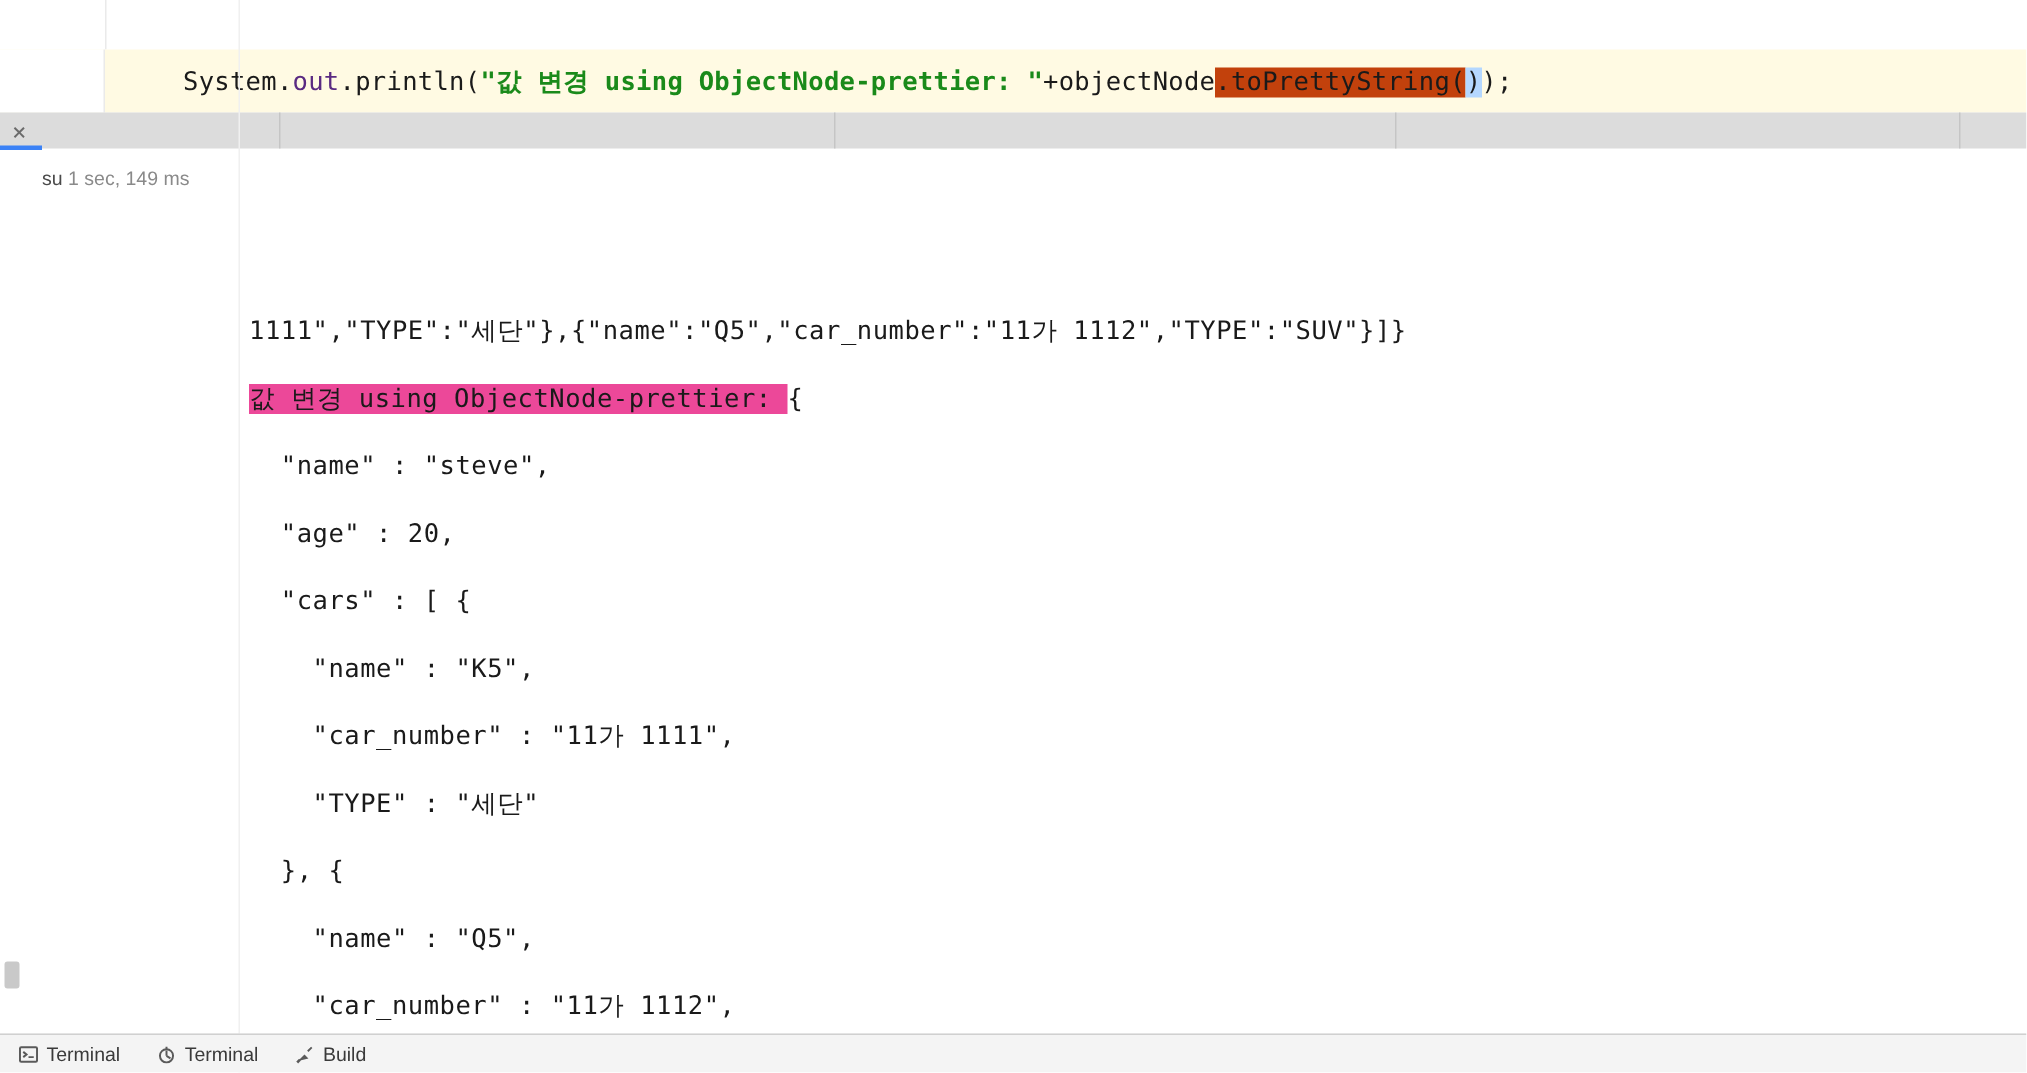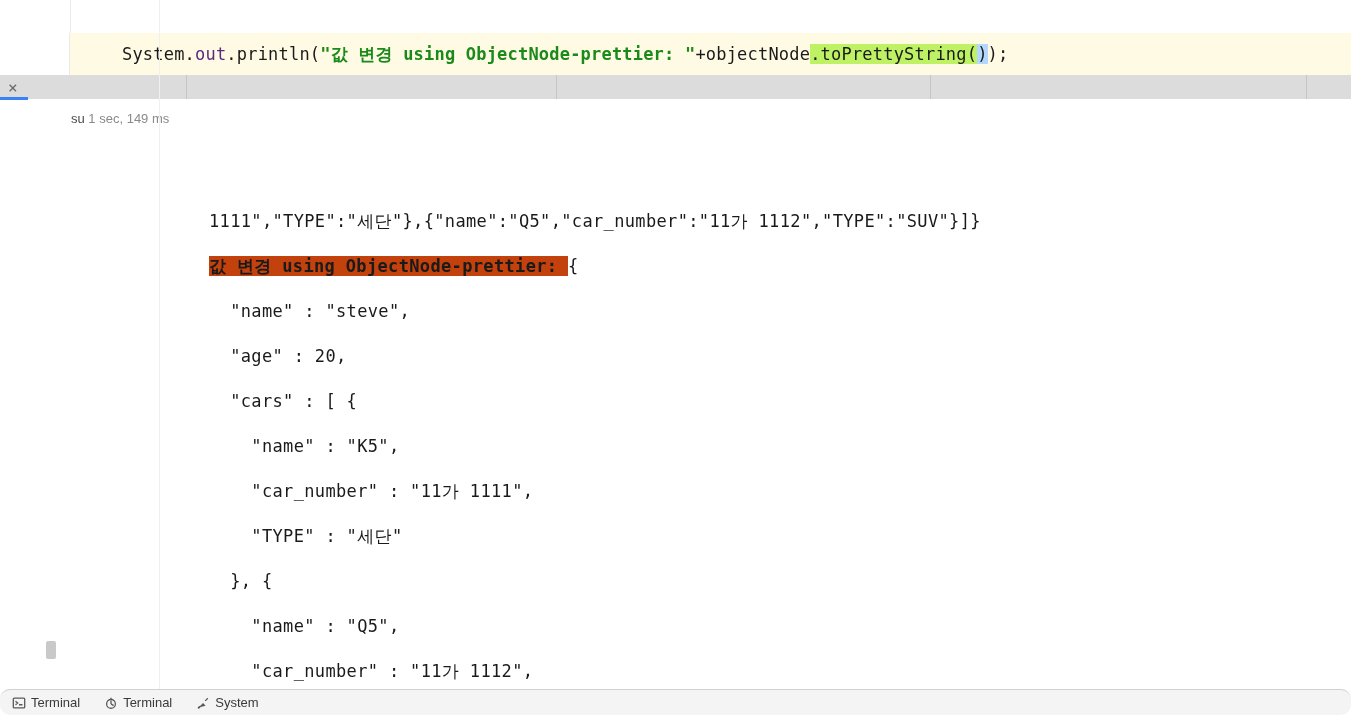--- a/index.html
+++ b/index.html
@@ -33,21 +33,21 @@
     border-right: 1px solid #eaeaea;
   }
   .code-content {
     padding-left: 52px;
     white-space: pre;
     color: #1a1a1a;
     letter-spacing: 0.2px;
   }
   .code-content .kw-out { color: #5a2a82; }
   .code-content .str { color: #1a8a1a; font-weight: bold; }
-  .code-content .hl-method { background: #bef264; }
+  .code-content .hl-method { background: #c2410c; }
   .code-content .hl-paren { background: #b4d7ff; }
 
   .tab-strip {
     height: 24px;
     background: #dcdcdc;
     display: flex;
     align-items: center;
     position: relative;
   }
   .close-x {
@@ -71,21 +71,20 @@
     top: 0;
     bottom: 0;
     width: 1px;
     background: #c5c5c5;
   }
 
   .output-row {
     display: flex;
     height: 590px;
     background: #ffffff;
-    margin-left: 43px;
   }
   .output-left {
     width: 28px;
     border-right: 0px;
     position: relative;
   }
   .output-meta {
     width: 100px;
     padding-top: 12px;
     font-size: 13px;
@@ -106,36 +105,35 @@
     letter-spacing: 0.35px;
     overflow: hidden;
   }
   .vdiv {
     position: absolute;
     top: 0;
     bottom: 0;
     width: 1px;
     background: #f0f0f0;
   }
-  .out-hl { background: #c2410c; font-weight: bold; }
+  .out-hl { background: #ec4899; }
 
   .bottom-bar {
     position: absolute;
     left: 0;
     right: 0;
     bottom: 0;
     height: 26px;
     border-top: 1px solid #d0d0d0;
     background: #f4f4f4;
     display: flex;
     align-items: center;
     font-family: -apple-system, "Segoe UI", sans-serif;
     font-size: 13px;
     color: #3a3a3a;
-    border-radius: 10px;
   }
   .bb-item {
     display: flex;
     align-items: center;
     gap: 5px;
     padding: 0 12px;
     height: 100%;
     cursor: pointer;
   }
   .bb-icon { width: 14px; height: 14px; display:inline-flex; align-items:center; justify-content:center;}
@@ -213,15 +211,15 @@
     </span>
     <span>Terminal</span>
   </div>
   <div class="bb-item">
     <span class="bb-icon">
       <svg viewBox="0 0 16 16">
           <path d="M3 13l5-5 3 3M10 5l3-3 1 1-3 3-1-1z" fill="#5a5a5a" stroke="none"></path>
           <rect x="2" y="12" width="3" height="2" fill="#5a5a5a" stroke="none" transform="rotate(-45 3.5 13)"></rect>
         </svg>
     </span>
-    <span>System</span>
+    <span>Build</span>
   </div>
 </div>
 
 </body></html>

